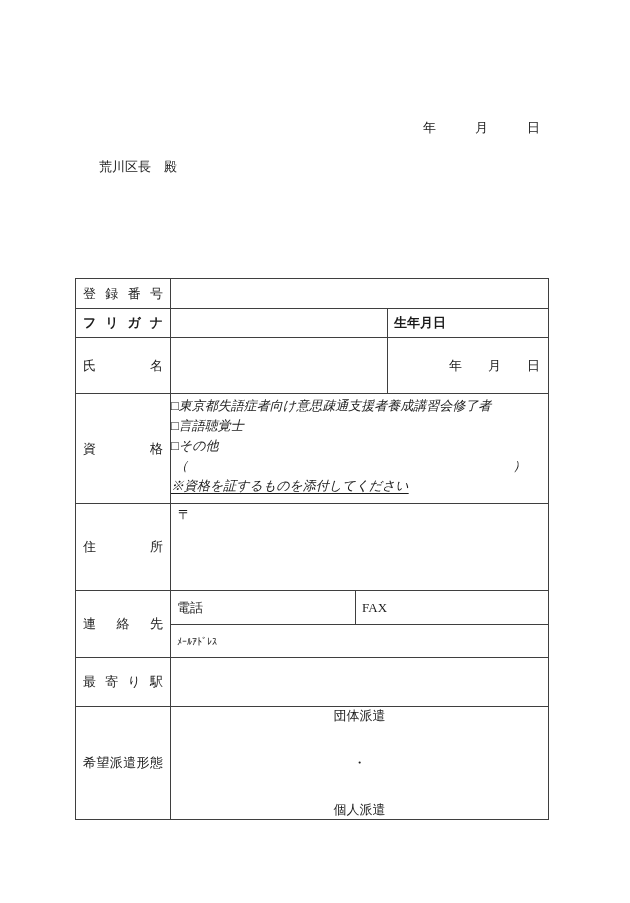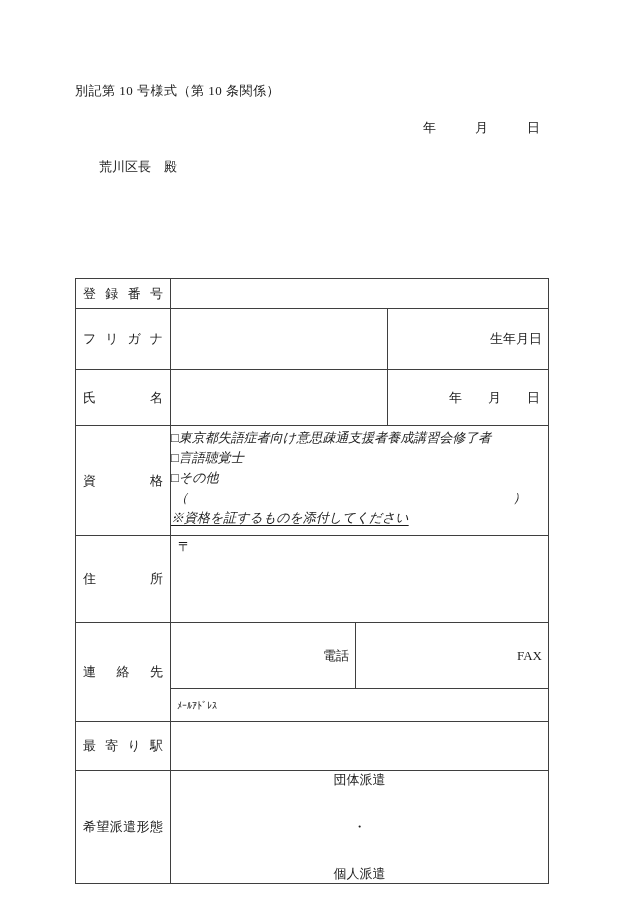--- a/index.html
+++ b/index.html
@@ -63,31 +63,30 @@
     vertical-align: middle;
     overflow: hidden;
   }
   td.label {
     padding: 0 7px;
     text-align: justify;
     text-align-last: justify;
     -moz-text-align-last: justify;
   }
   tr.r1 td { height: 29px; }
-  tr.r2 td { height: 28px; }
+  tr.r2 td { height: 28px; font-weight: bold; }
   tr.r3 td { height: 55px; }
   tr.r4 td { height: 105px; }
   tr.r5 td { height: 82px; }
   tr.r6a td { height: 33px; }
   tr.r6b td { height: 32px; }
   tr.r7 td { height: 48px; }
   tr.r8 td { height: 47px; }
   td.sub-label {
-    padding: 16px 6px;
-    text-align: right;
+    padding: 0 6px;
   }
   td.qual-cell {
     vertical-align: top;
     padding: 2px 6px 2px 0;
     line-height: 20px;
     font-style: italic;
   }
   .qual-line { white-space: nowrap; }
   .paren-line {
     display: flex;
@@ -117,21 +116,20 @@
     gap: 29px;
     align-items: center;
     flex-direction: column;
   }
 </style>
 </head>
 <body>
 
 <div class="page">
 
-  <div class="form-note">別記第 10 号様式（第 10 条関係）</div>
 
   <div class="date-line">年　　　月　　　日</div>
 
   <div class="addressee">荒川区長　殿</div>
 
 
 
   <table class="form-table">
     <colgroup>
       <col style="width:95px">

